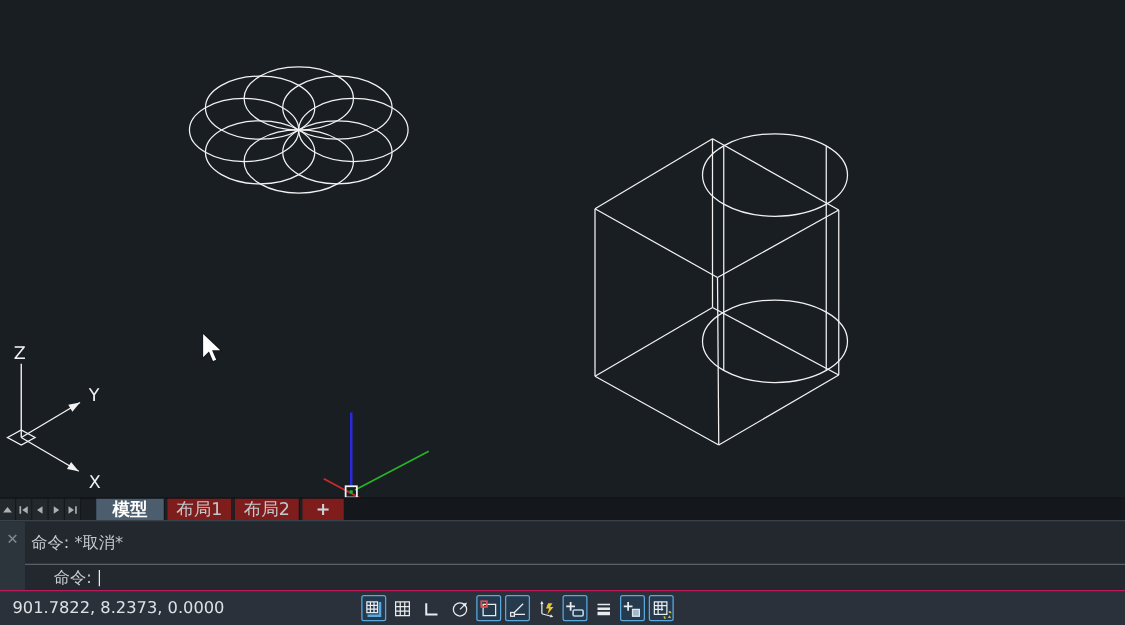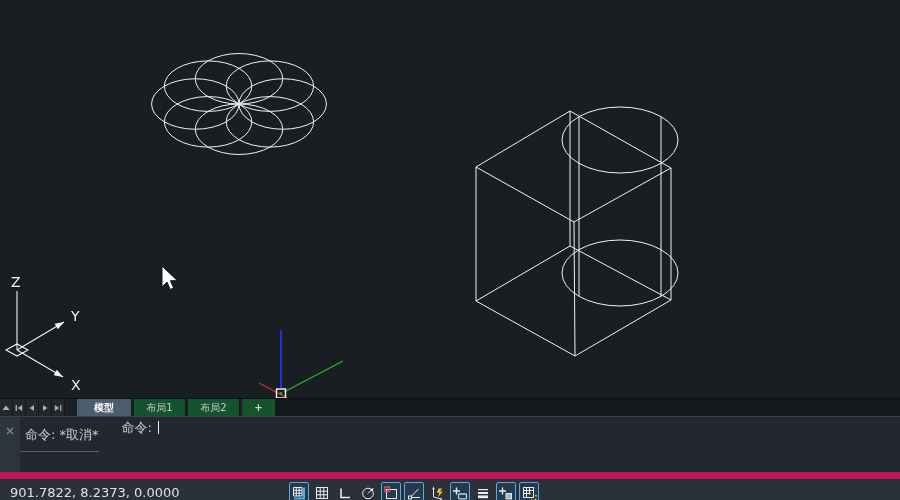--- a/index.html
+++ b/index.html
@@ -11,55 +11,55 @@
   }
   
   #viewport{position:absolute;left:0;top:0;width:900px;height:398px;background:#191e23;cursor:default;}
   #viewport svg{display:block;}
   .wire{stroke:#f2f2f2;stroke-width:1;fill:none;}
 
   
   #tabbar{
     position:absolute;left:0;top:398px;width:900px;height:18px;
     background:#1b2025;border-top:1px solid #0e1114;box-sizing:border-box;
-    display:flex;align-items:stretch;font-size:10px;color:#c2c8cd;
+    display:flex;align-items:stretch;font-size:14px;color:#c2c8cd;
   }
   .navbtn{
     width:13px;display:flex;align-items:center;justify-content:center;
     background:#23282d;border-right:1px solid #15181b;box-sizing:border-box;
   }
   .navbtn svg{display:block;}
   .tab{
     display:flex;align-items:center;justify-content:center;
-    background:#14532d;border-right:1px solid #14171a;box-sizing:border-box;
+    background:#7f1d1d;border-right:1px solid #14171a;box-sizing:border-box;
     white-space:nowrap;
   }
   .tab.model{width:55px;margin-left:12px;}
   .tab.l1{width:52px;margin-left:2px;}
   .tab.l2{width:52px;margin-left:2px;}
   .tab.add{width:34px;margin-left:2px;font-weight:bold;color:#cdd3d8;}
   .tab.active{background:#4c5d6e;color:#ffffff;font-weight:bold;}
   .tabfill{flex:1;background:#14181c;}
 
   
   #cmdpanel{
     position:absolute;left:0;top:416px;width:900px;height:56px;
     background:#23282e;border-top:1px solid #39424b;box-sizing:border-box;
     display:flex;font-size:13px;color:#c6ccd1;
   }
   #cmdgutter{width:20px;background:#2c343c;display:flex;justify-content:center;padding-top:9px;box-sizing:border-box;}
-  #cmdcontent{flex:1;display:flex;flex-direction:row;}
+  #cmdcontent{flex:1;display:flex;flex-direction:column;}
   #cmdhistory{height:35px;line-height:35px;padding-left:5px;border-bottom:1px solid #57616b;box-sizing:border-box;}
   #cmdinput{height:20px;line-height:19px;padding-left:5px;display:flex;align-items:center;margin-left:18px;}
   #caret{display:inline-block;width:1px;height:13px;background:#e8ecef;margin-left:6px;}
 
   
   #statusbar{
     position:absolute;left:0;top:472px;width:900px;height:28px;
-    background:#2b313a;border-top:7px solid #be185d;box-sizing:border-box;text-align:center;
+    background:#2b313a;border-top:1px solid #be185d;box-sizing:border-box;text-align:center;
   }
   #coords{position:absolute;left:10px;top:0;height:27px;line-height:27px;font-size:13px;color:#dde1e4;}
   #statusicons{position:absolute;left:289px;top:3px;display:flex;gap:3px;}
   .sicon{
     width:20px;height:21px;display:flex;align-items:center;justify-content:center;
     box-sizing:border-box;border-radius:2px;background:transparent;border:1px solid transparent;
   }
   .sicon.active{border:1px solid #57a9e0;background:#263a4d;}
   .sicon svg{display:block;}
 </style>

